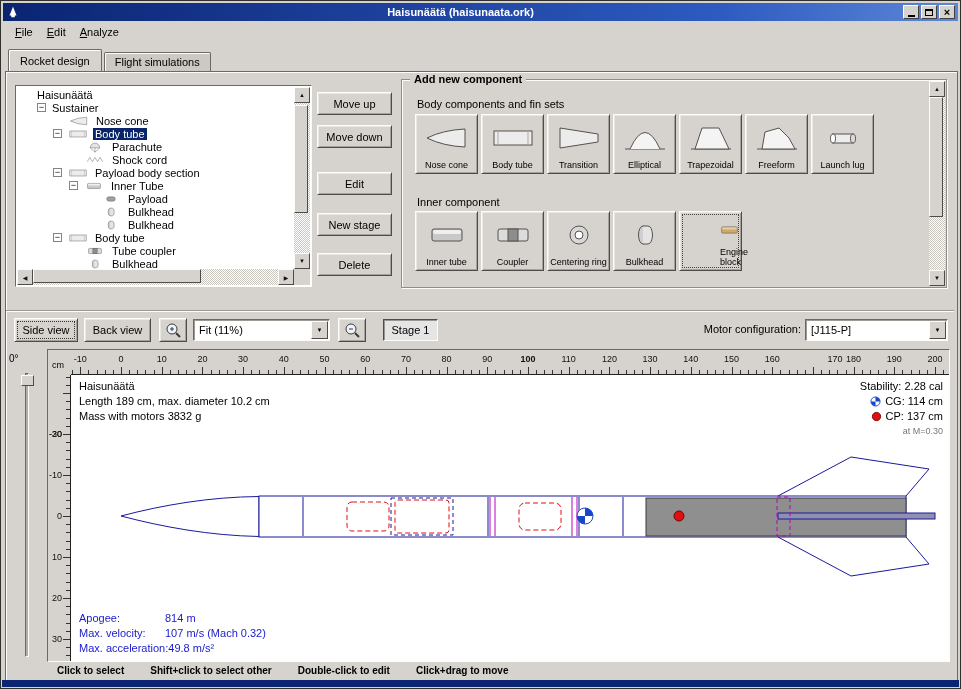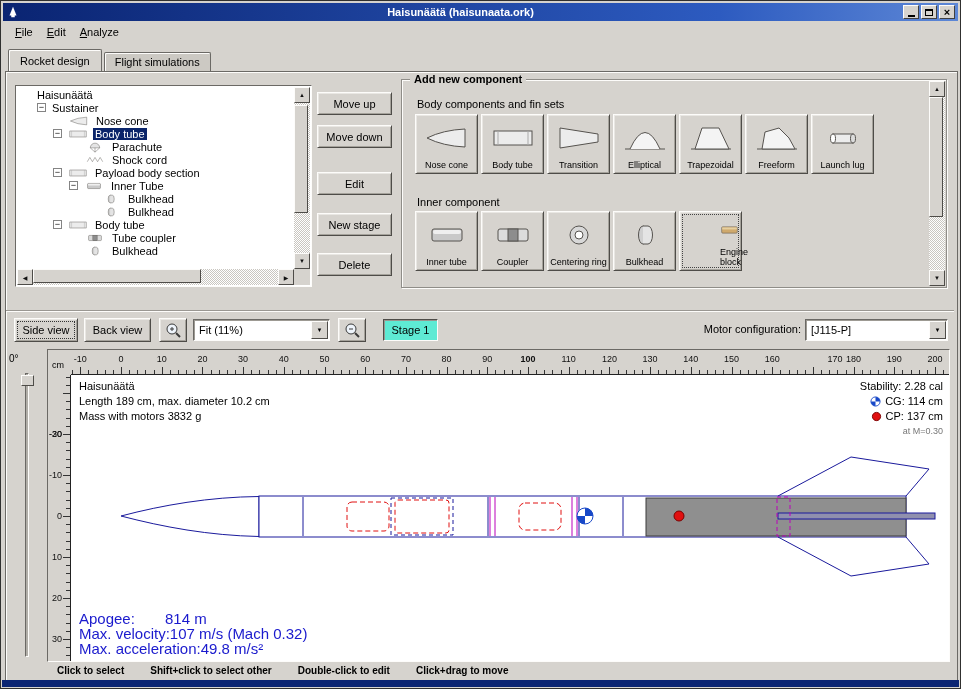--- a/index.html
+++ b/index.html
@@ -37,21 +37,21 @@
   .content-panel { position: absolute; left: 4px; top: 70px; width: 953px; height: 610px;
                    border: 1px solid #6b6965; box-shadow: inset 1px 1px 0 #fdfcfa;
                    background: #d6d3ce; z-index: 0; }
 
   
   .btn3d { position: absolute; background: #d6d3ce; color: #000; cursor: pointer;
            font: 11px "Liberation Sans", sans-serif;
            border: 1px solid; border-color: #fdfcfa #4e4c48 #4e4c48 #fdfcfa;
            box-shadow: inset 1px 1px 0 #e9e7e3, inset -1px -1px 0 #a5a29b; }
   .btn3d.pressed { border-color: #4e4c48 #fdfcfa #fdfcfa #4e4c48;
-                   box-shadow: inset 1px 1px 0 #989690; background: #5eead4; }
+                   box-shadow: inset 1px 1px 0 #989690; background: #e5e5e5; }
   .focus-dotted { outline: 1px dotted #333; outline-offset: -4px; }
 
   
   .tree-panel { position: absolute; left: 14px; top: 84px; width: 297px; height: 202px;
                 background: #fff; border: 1px solid; border-color: #6b6965 #fdfcfa #fdfcfa #6b6965; }
   .tree-view { position: absolute; left: 1px; top: 2px; right: 17px; bottom: 17px; overflow: hidden; }
   .tree-row { height: 13px; display: flex; align-items: center; white-space: nowrap; cursor: default; }
   .expander { width: 9px; height: 9px; flex: none; border: 1px solid #848484; background: #fff;
               font-size: 9px; line-height: 7px; text-align: center; margin-right: 4px; color: #000; }
   .exp-spacer { width: 14px; flex: none; }
@@ -137,21 +137,21 @@
   .vtick.major { width: 7px; }
   .vlabel { position: absolute; right: 8px; transform: translateY(-50%); font-size: 9px; color: #111; }
   .canvas { position: absolute; left: 70px; top: 374px; width: 878px; height: 286px;
             background: #fff; overflow: hidden; }
   .rocket-svg { position: absolute; left: 0; top: 0; width: 878px; height: 286px; }
   .info-left { position: absolute; left: 8px; top: 4px; line-height: 15px; }
   .info-right { position: absolute; right: 6px; top: 4px; line-height: 15px; text-align: right; }
   .stat-row { display: flex; justify-content: flex-end; align-items: center; gap: 4px; }
   .mach-note { font-size: 9px; color: #777; }
   .flight-stats { position: absolute; left: 8px; top: 236px; line-height: 15px;
-                  font-size: 15px; color: #1a1acd; }
+                  font-size: 11px; color: #1a1acd; }
   .fs-label { display: inline-block; min-width: 86px; }
 
   
   .hints { position: absolute; left: 56px; top: 664px; display: flex; gap: 26px;
            font-size: 10px; font-weight: bold; }
   .bottom-strip { position: absolute; left: 1px; right: 1px; bottom: 1px; height: 7px; background: #0b2573; }
 </style>
 </head>
 <body>
 
@@ -240,20 +240,27 @@
           </svg>
           <span class="tree-label">Payload body section</span>
         </div>
         <div class="tree-row" style="padding-left: 52px;">
           <span class="expander">−</span>
           <svg viewBox="0 0 44 28" class="tree-icon">
             <rect x="7" y="8" width="30" height="12" rx="2" fill="#c9c9c9" stroke="#55524e"></rect>
             <rect x="8" y="9" width="28" height="4" rx="2" fill="#efefef"></rect>
           </svg>
           <span class="tree-label">Inner Tube</span>
+        </div>
+        <div class="tree-row" style="padding-left: 68px;">
+          <span class="exp-spacer"></span>
+          <svg viewBox="0 0 44 28" class="tree-icon">
+            <rect x="12" y="9" width="20" height="10" rx="5" fill="#a0a0a0" stroke="#55524e"></rect>
+          </svg>
+          <span class="tree-label">Payload</span>
         </div>
         <div class="tree-row" style="padding-left: 68px;">
           <span class="exp-spacer"></span>
           <svg viewBox="0 0 44 28" class="tree-icon">
             <ellipse cx="20" cy="14" rx="4.5" ry="9" fill="#cfcfcf" stroke="#55524e"></ellipse>
             <path d="M20,5 L25,5 A4.5,9 0 1 1 25,23 L20,23" fill="#e4e4e4" stroke="#55524e"></path>
           </svg>
           <span class="tree-label">Bulkhead</span>
         </div>
         <div class="tree-row" style="padding-left: 68px;">

